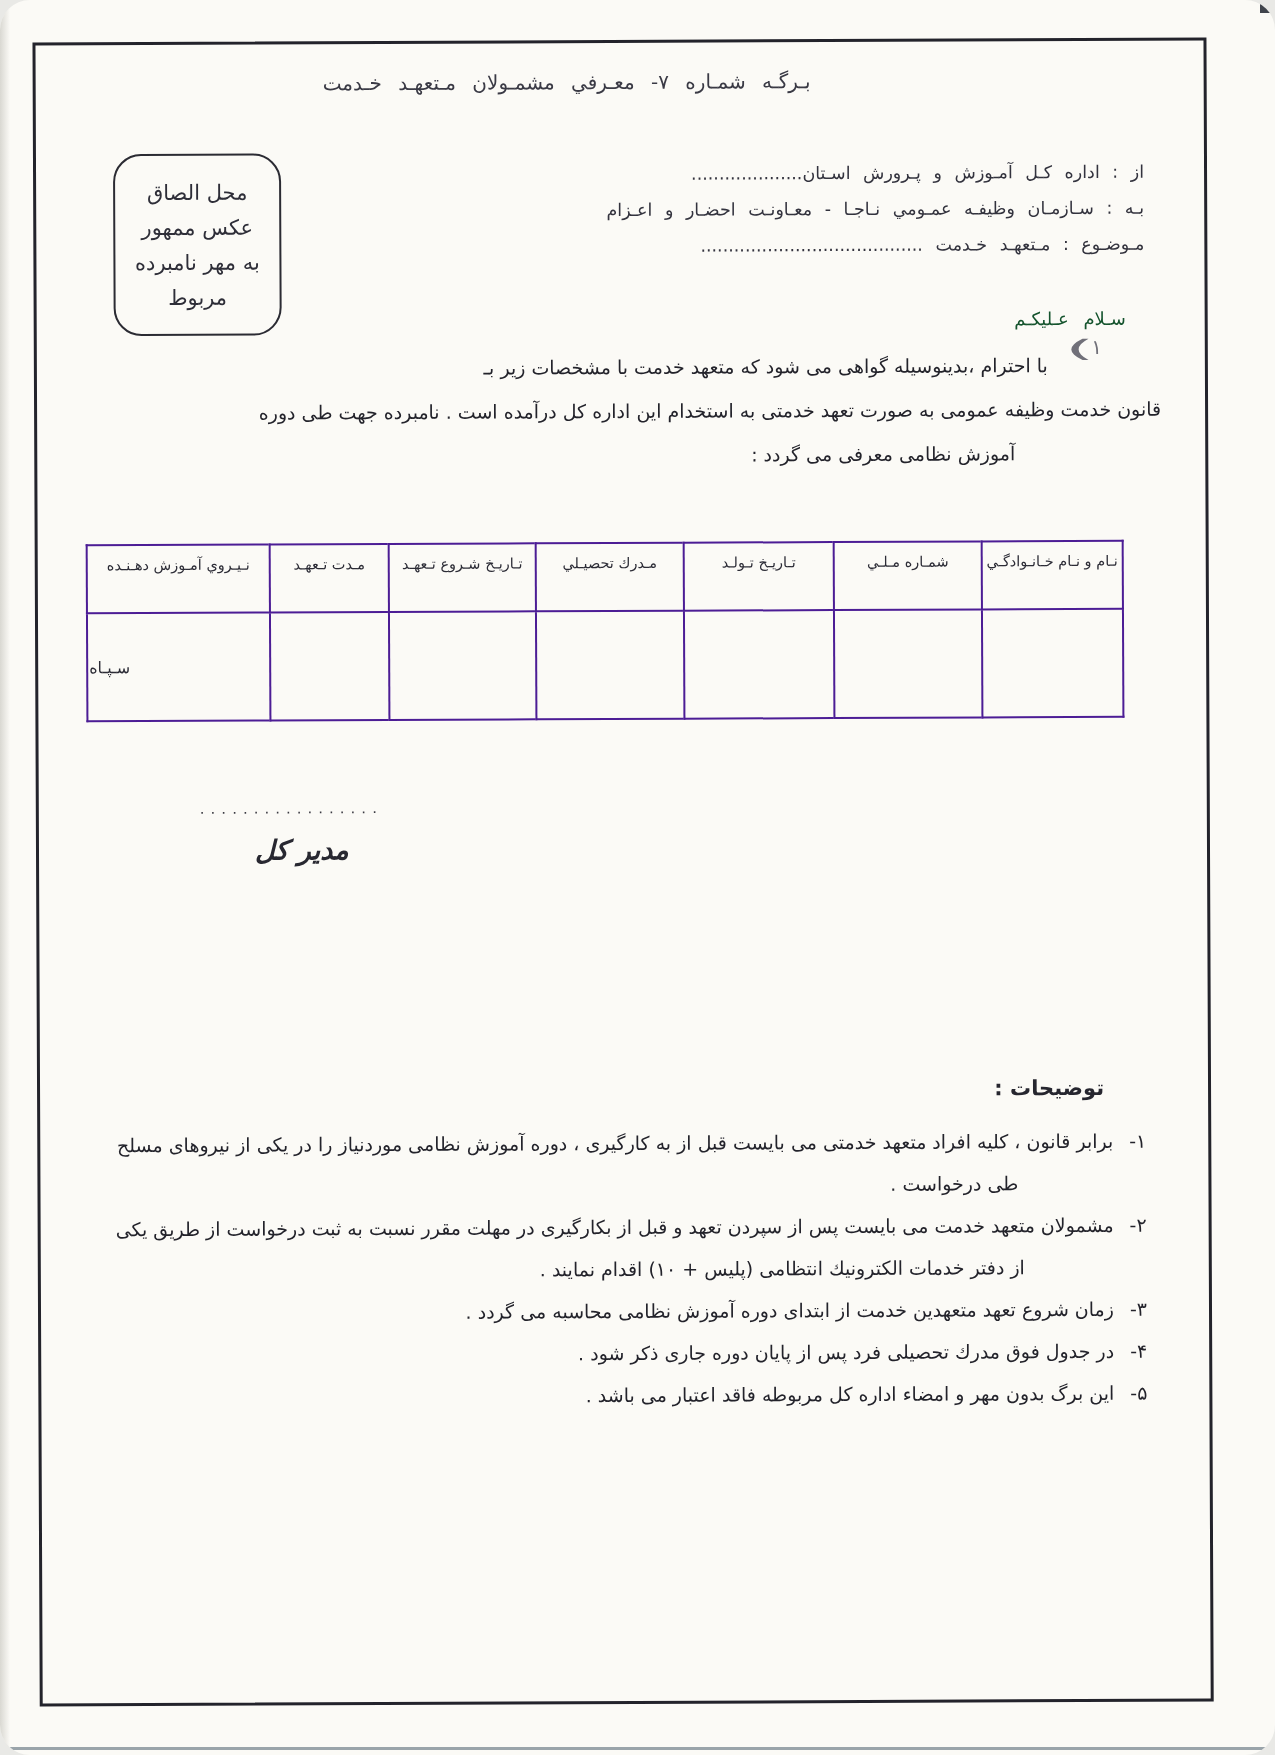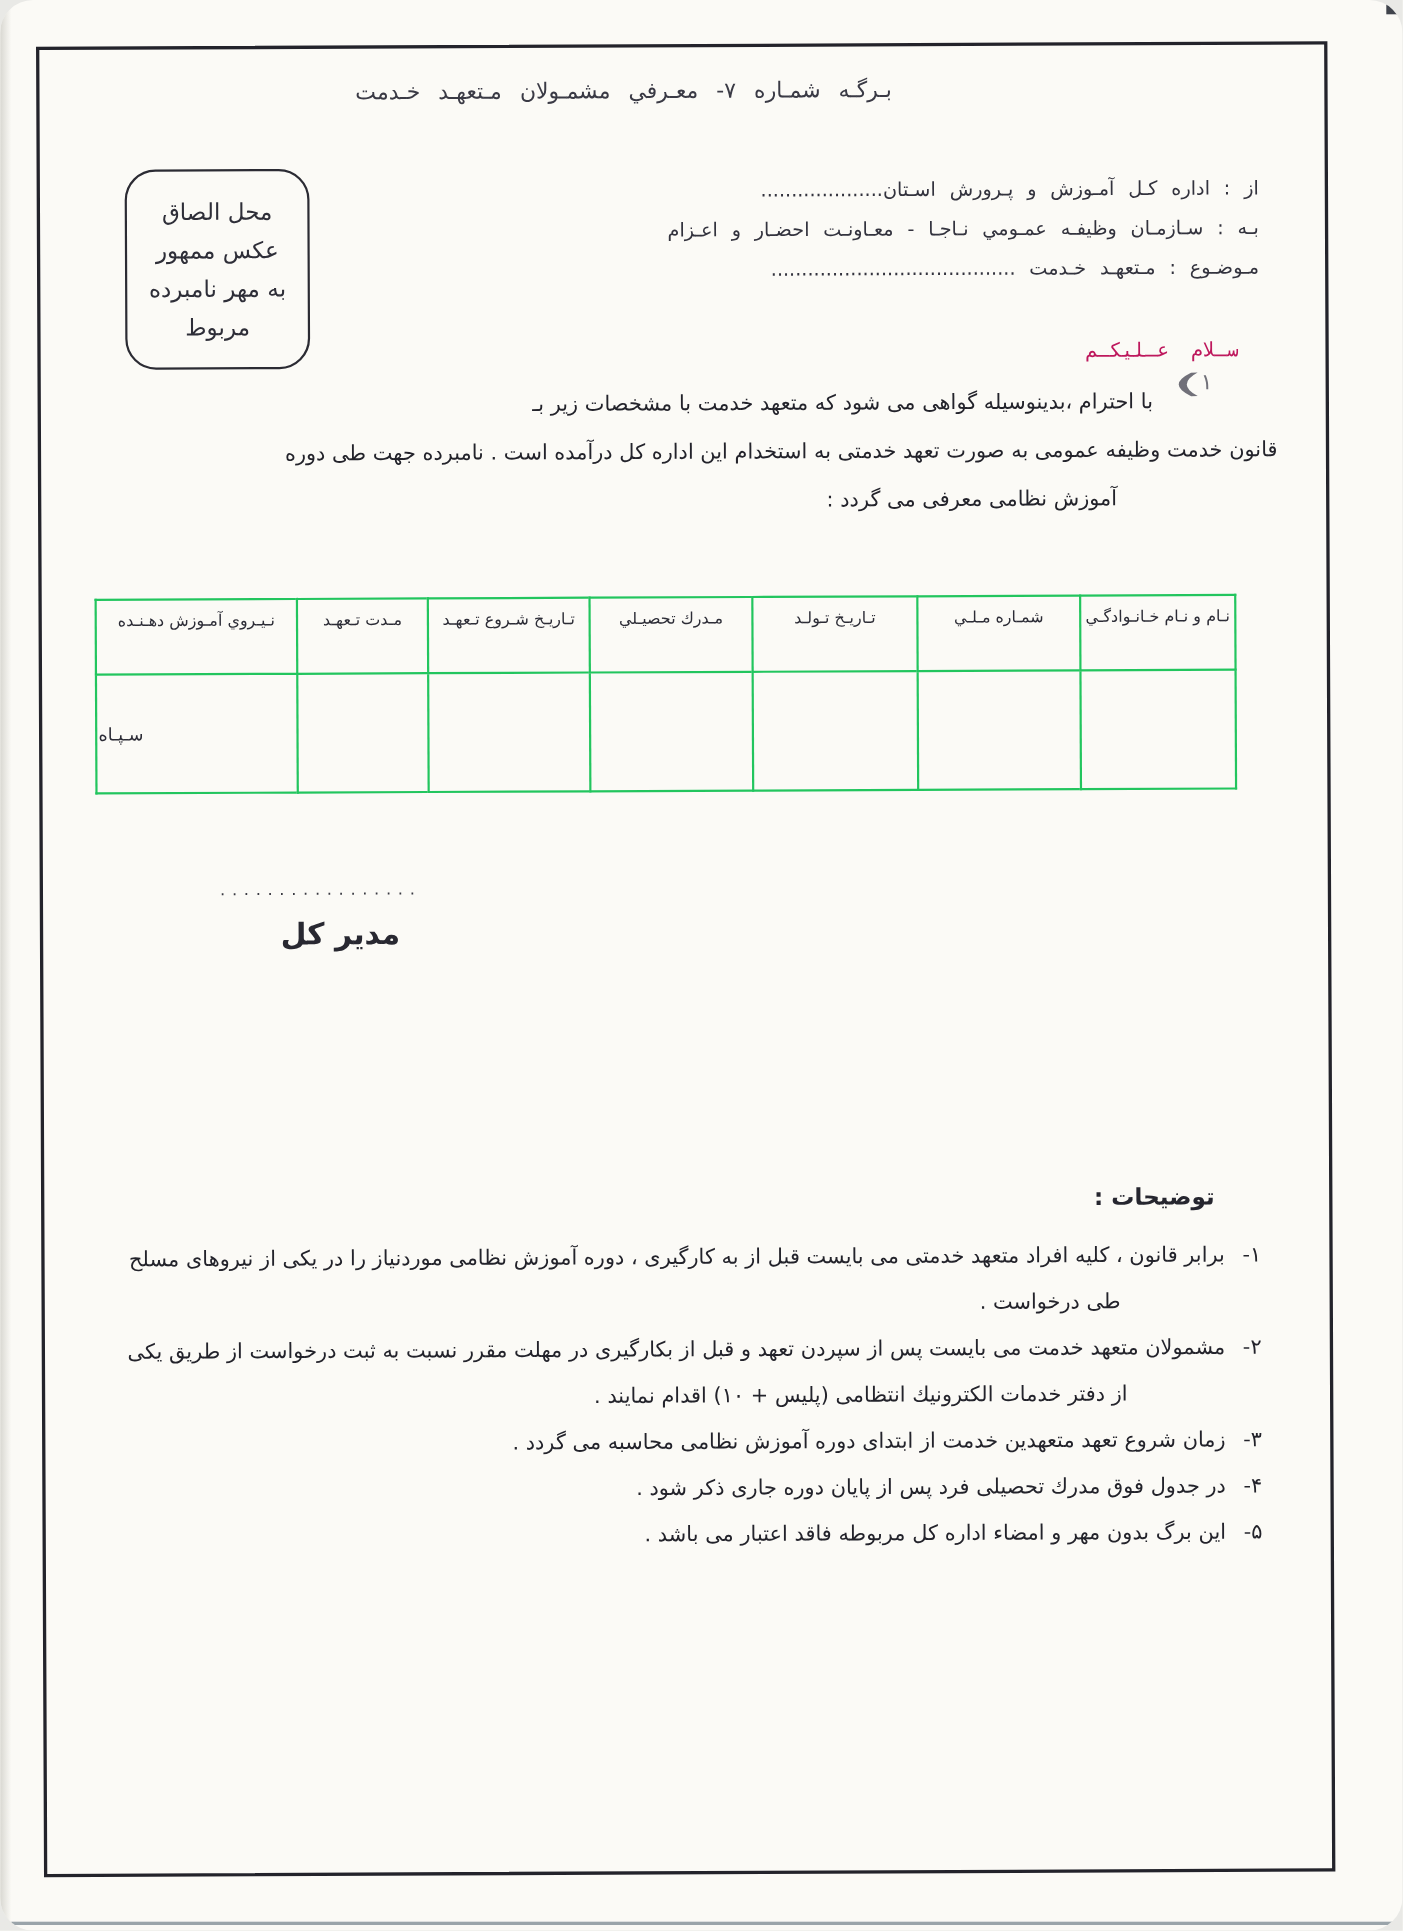--- a/index.html
+++ b/index.html
@@ -22,45 +22,45 @@
   .stamp{position:absolute;left:116px;top:152px;width:164px;height:178px;
     border:2px solid #2b2b33;border-radius:28px;
     display:flex;flex-direction:column;justify-content:center;gap:11px;
     text-align:center;font-size:21px;color:#2e2e38;}
 
   .hfields{position:absolute;right:128px;top:156px;text-align:right;
     font-size:17.5px;letter-spacing:1.5px;word-spacing:7px;color:#33333e;}
   .hfields .hline{height:36px;line-height:36px;white-space:nowrap;}
 
   .salutation{position:absolute;right:147px;top:310px;font-size:18px;
-    letter-spacing:2px;word-spacing:9px;color:#be185d;white-space:nowrap;font-family:Liberation Mono, monospace;}
+    letter-spacing:2px;word-spacing:9px;color:#14532d;white-space:nowrap;}
 
   .body-line{position:absolute;font-size:19px;color:#23232b;white-space:nowrap;}
   .bl1{right:225px;top:356px;}
   .bl2{right:112px;top:400px;}
   .bl3{right:258px;top:444px;}
 
   .annot{position:absolute;left:1058px;top:334px;width:110px;direction:ltr;
     color:#595964;opacity:.85;white-space:nowrap;}
   .annot-paren{display:inline-block;transform:scaleX(3.2) translate(6px,3px);
     font-size:24px;}
   .annot-digit{display:inline-block;margin-left:26px;font-size:20px;}
 
   .ftable{position:absolute;left:87px;top:542px;width:1036px;
     border-collapse:collapse;table-layout:fixed;}
-  .ftable th,.ftable td{border:2px solid #22c55e;}
+  .ftable th,.ftable td{border:2px solid #4c1d95;}
   .ftable th{height:58px;vertical-align:top;padding-top:7px;text-align:center;
     font-weight:normal;font-size:14.5px;letter-spacing:.5px;line-height:25px;color:#2c2c36;}
   .ftable td{height:104px;text-align:left;vertical-align:middle;
     font-size:16px;letter-spacing:1.5px;color:#2c2c36;}
 
   .sig-dots{position:absolute;left:200px;top:798px;font-size:15px;
     letter-spacing:6px;color:#3a3a42;direction:ltr;}
   .sig-title{position:absolute;left:255px;top:833px;font-size:27px;font-weight:bold;
-    color:#282831;letter-spacing:1px;}
+    color:#282831;letter-spacing:1px;font-style:italic;}
 
   .notes-heading{position:absolute;right:172px;top:1078px;font-size:21px;
     font-weight:bold;color:#26262f;}
   .notes{position:absolute;right:130px;top:1122px;width:1070px;
     font-size:19px;color:#23232b;}
   .note-line{height:42px;line-height:42px;white-space:nowrap;text-align:right;}
   .nnum{display:inline-block;margin-left:16px;}
   .indent-a{padding-right:128px;}
   .indent-b{padding-right:122px;}
 

